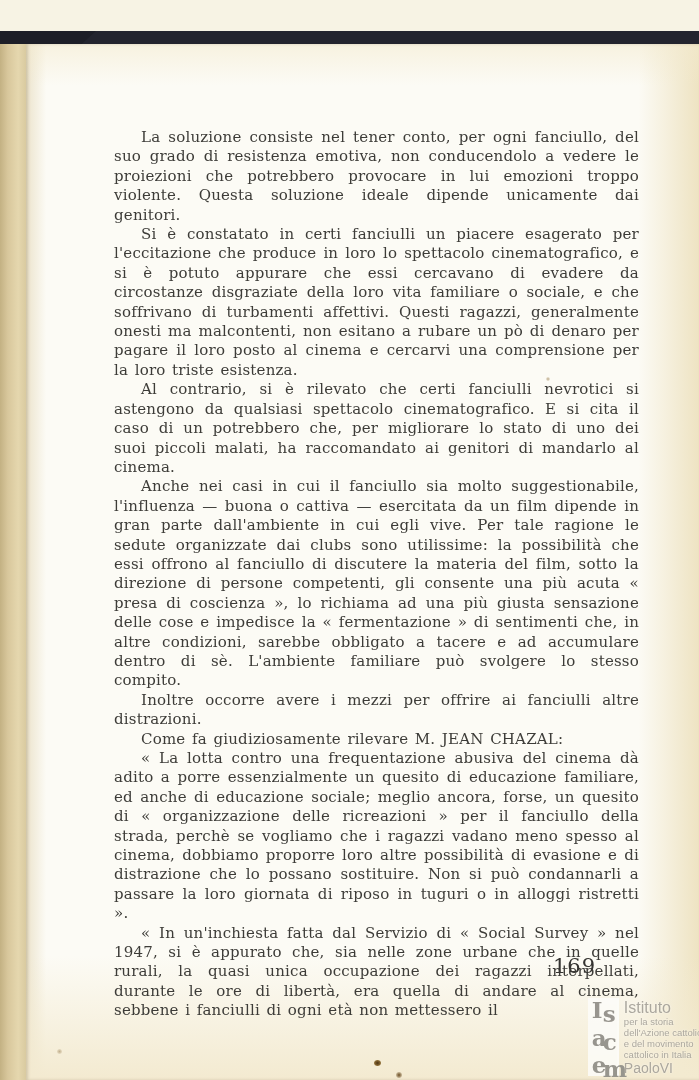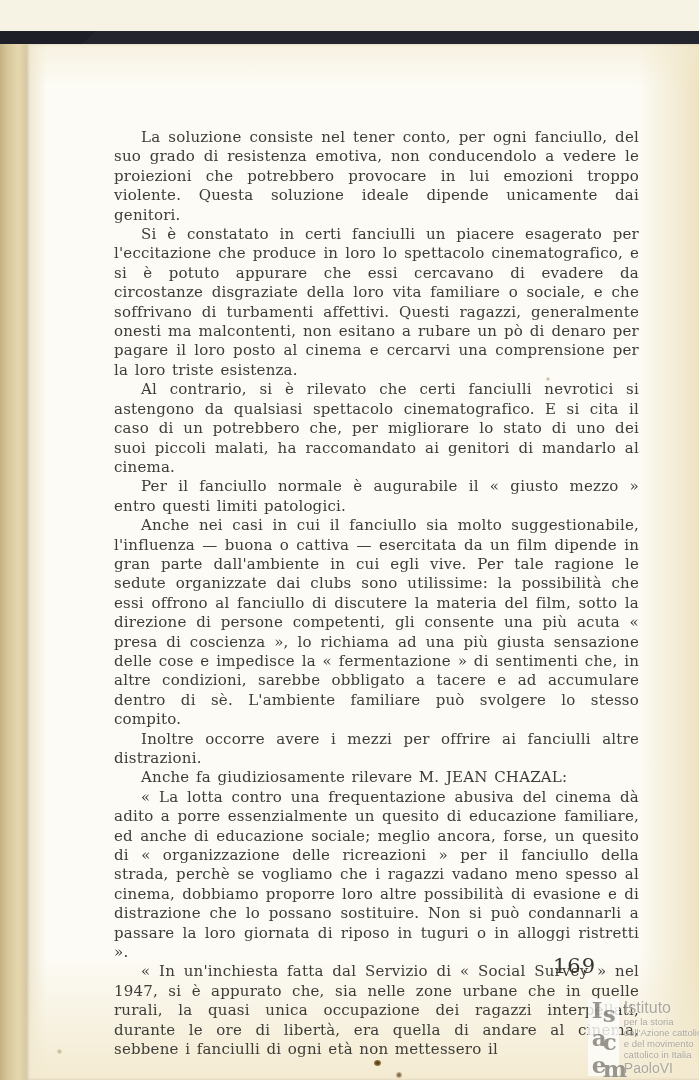--- a/index.html
+++ b/index.html
@@ -100,24 +100,23 @@
   <div class="top-bar"></div>
   <div class="top-bar-corner"></div>
   <div class="left-strip"></div>
 
   <div class="page">
 
     <div class="text-block">
       <p>La soluzione consiste nel tener conto, per ogni fanciullo, del suo grado di resistenza emotiva, non conducendolo a vedere le proiezioni che potrebbero provocare in lui emozioni troppo violente. Questa soluzione ideale dipende unicamente dai genitori.</p>
       <p>Si è constatato in certi fanciulli un piacere esagerato per l'eccitazione che produce in loro lo spettacolo cinematografico, e si è potuto appurare che essi cercavano di evadere da circostanze disgraziate della loro vita familiare o sociale, e che soffrivano di turbamenti affettivi. Questi ragazzi, generalmente onesti ma malcontenti, non esitano a rubare un pò di denaro per pagare il loro posto al cinema e cercarvi una comprensione per la loro triste esistenza.</p>
       <p>Al contrario, si è rilevato che certi fanciulli nevrotici si astengono da qualsiasi spettacolo cinematografico. E si cita il caso di un potrebbero che, per migliorare lo stato di uno dei suoi piccoli malati, ha raccomandato ai genitori di mandarlo al cinema.</p>
-      <p>Per il fanciullo normale è augurabile il « giusto mezzo » entro questi limiti patologici.</p>
       <p>Anche nei casi in cui il fanciullo sia molto suggestionabile, l'influenza — buona o cattiva — esercitata da un film dipende in gran parte dall'ambiente in cui egli vive. Per tale ragione le sedute organizzate dai clubs sono utilissime: la possibilità che essi offrono al fanciullo di discutere la materia del film, sotto la direzione di persone competenti, gli consente una più acuta « presa di coscienza », lo richiama ad una più giusta sensazione delle cose e impedisce la « fermentazione » di sentimenti che, in altre condizioni, sarebbe obbligato a tacere e ad accumulare dentro di sè. L'ambiente familiare può svolgere lo stesso compito.</p>
       <p>Inoltre occorre avere i mezzi per offrire ai fanciulli altre distrazioni.</p>
-      <p>Anche fa giudiziosamente rilevare M. JEAN CHAZAL:</p>
+      <p>Come fa giudiziosamente rilevare M. JEAN CHAZAL:</p>
       <p>« La lotta contro una frequentazione abusiva del cinema dà adito a porre essenzialmente un quesito di educazione familiare, ed anche di educazione sociale; meglio ancora, forse, un quesito di « organizzazione delle ricreazioni » per il fanciullo della strada, perchè se vogliamo che i ragazzi vadano meno spesso al cinema, dobbiamo proporre loro altre possibilità di evasione e di distrazione che lo possano sostituire. Non si può condannarli a passare la loro giornata di riposo in tuguri o in alloggi ristretti ».</p>
       <p>« In un'inchiesta fatta dal Servizio di « Social Survey » nel 1947, si è appurato che, sia nelle zone urbane che in quelle rurali, la quasi unica occupazione dei ragazzi interpellati, durante le ore di libertà, era quella di andare al cinema, sebbene i fanciulli di ogni età non mettessero il</p>
     </div>
 
   </div>
 
   <div class="page-number">169</div>
 
   <div class="spot spot1"></div>
   <div class="spot spot2"></div>

